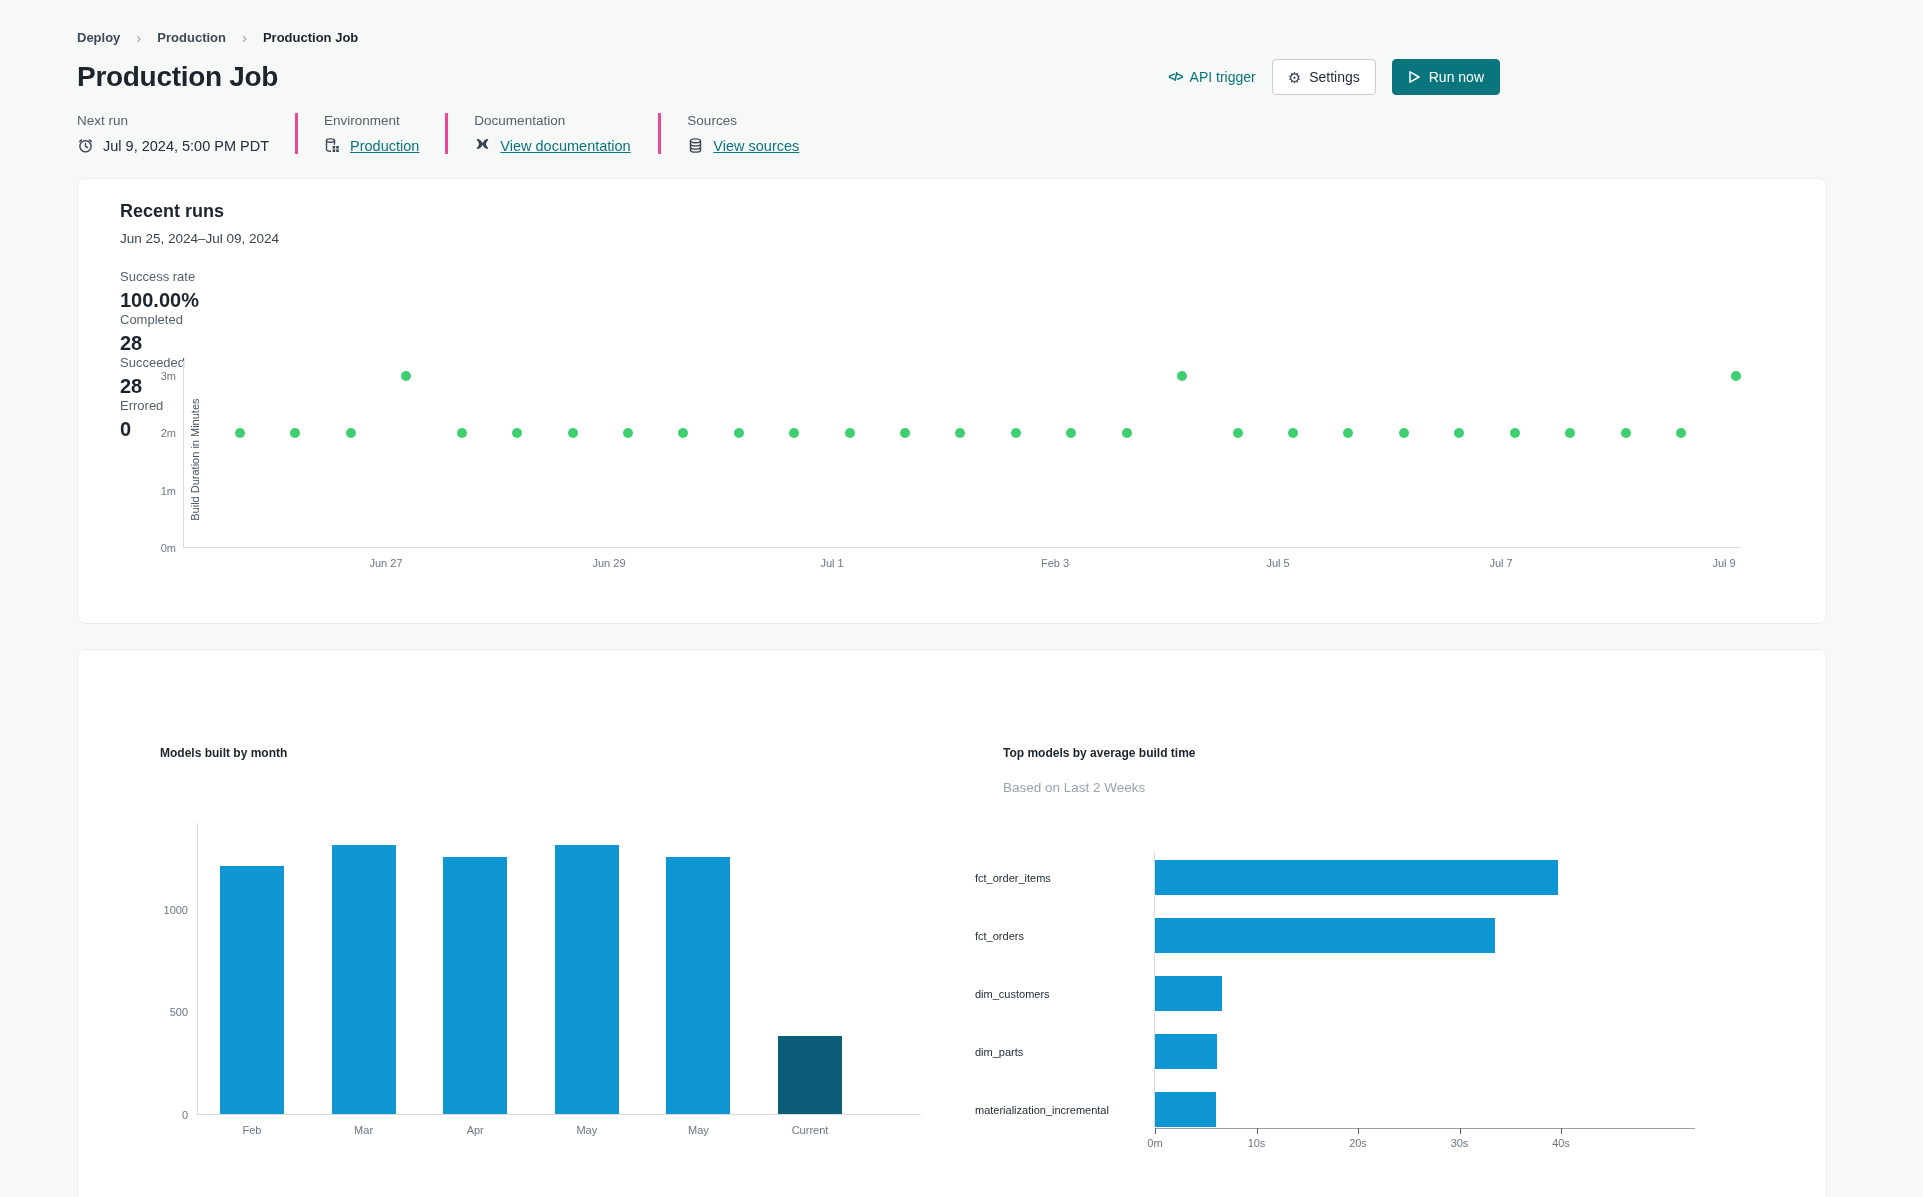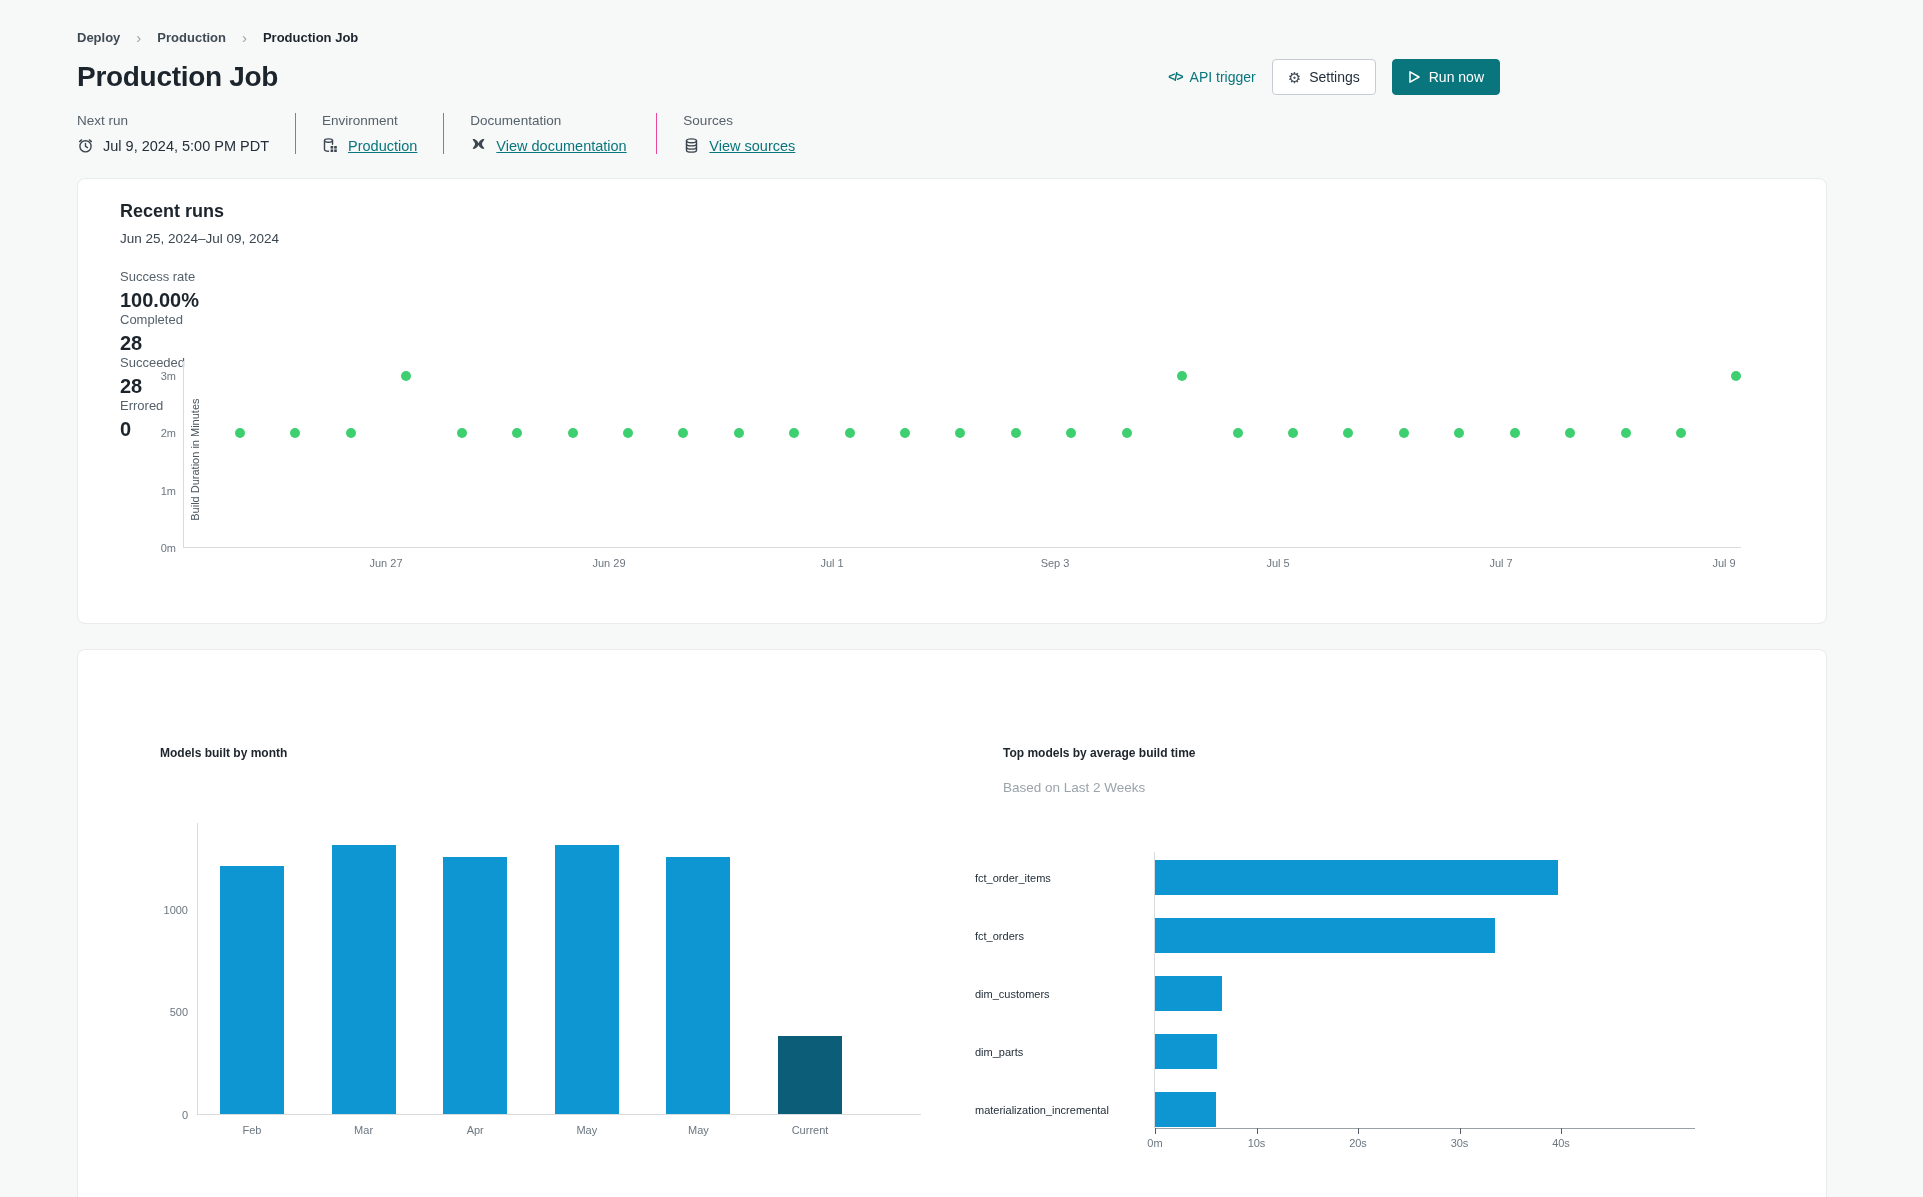--- a/index.html
+++ b/index.html
@@ -26,21 +26,21 @@
     font-size:14px; cursor:pointer; text-decoration:none; }
   .code-icon { font-size:12px; font-weight:700; letter-spacing:-1px; }
   .btn { display:flex; align-items:center; gap:8px; height:36px; padding:0 15px;
     border-radius:4px; font-size:14px; font-family:inherit; cursor:pointer; }
   .btn-secondary { background:#fff; border:1px solid #c6ccd1; color:#232f3a; }
   .btn-primary { background:#08767c; border:1px solid #08767c; color:#fff; }
   .gear-glyph { font-size:15px; line-height:1; color:#3c4650; }
 
   
   .info-row { display:flex; margin:18px 0 0 77px; }
-  .info-section { padding-right:26px; margin-right:26px; border-right:1px solid #ec4899; }
+  .info-section { padding-right:26px; margin-right:26px; border-right:3px solid #ec4899; }
   .info-section:last-child { border-right:none; }
   .info-label { font-size:13.5px; color:#55616b; margin-bottom:9px; }
   .info-value { display:flex; align-items:center; gap:9px; font-size:14.5px; color:#232f3a; }
   .info-value a, .teal-link { color:#08767c; text-decoration:underline; cursor:pointer; }
   .info-icon { display:inline-flex; width:17px; height:17px; }
   .info-section[data-name="info-next-run"] { min-width:210px; }
   .info-section[data-name="info-environment"] { min-width:120px; }
   .info-section[data-name="info-documentation"] { min-width:187px; }
 
   
@@ -214,21 +214,21 @@
     <div class="scatter-wrap" data-name="build-duration-chart" id="scatter-wrap">
       <div class="y-axis-title" data-name="scatter-y-axis-title" id="scatter-ylabel">Build Duration in Minutes</div>
       <div class="scatter-plot" data-name="scatter-plot-area" id="scatter-plot">
           <div class="axis-label y-tick" data-name="scatter-y-tick" style="left: -42px; top: 181px;">0m</div>
           <div class="axis-label y-tick" data-name="scatter-y-tick" style="left: -42px; top: 123.7px;">1m</div>
           <div class="axis-label y-tick" data-name="scatter-y-tick" style="left: -42px; top: 66.4px;">2m</div>
           <div class="axis-label y-tick" data-name="scatter-y-tick" style="left: -42px; top: 9.1px;">3m</div>
           <div class="axis-label x-tick" data-name="scatter-x-tick" style="left: 172px; top: 196px;">Jun 27</div>
           <div class="axis-label x-tick" data-name="scatter-x-tick" style="left: 395px; top: 196px;">Jun 29</div>
           <div class="axis-label x-tick" data-name="scatter-x-tick" style="left: 618px; top: 196px;">Jul 1</div>
-          <div class="axis-label x-tick" data-name="scatter-x-tick" style="left: 841px; top: 196px;">Sep 3</div>
+          <div class="axis-label x-tick" data-name="scatter-x-tick" style="left: 841px; top: 196px;">Feb 3</div>
           <div class="axis-label x-tick" data-name="scatter-x-tick" style="left: 1064px; top: 196px;">Jul 5</div>
           <div class="axis-label x-tick" data-name="scatter-x-tick" style="left: 1287px; top: 196px;">Jul 7</div>
           <div class="axis-label x-tick" data-name="scatter-x-tick" style="left: 1510px; top: 196px;">Jul 9</div>
           <div class="dot" data-name="run-data-point" style="background: rgb(62, 207, 112); left: 51px; top: 67.4px;"></div>
           <div class="dot" data-name="run-data-point" style="background: rgb(62, 207, 112); left: 106.42px; top: 67.4px;"></div>
           <div class="dot" data-name="run-data-point" style="background: rgb(62, 207, 112); left: 161.84px; top: 67.4px;"></div>
           <div class="dot" data-name="run-data-point" style="background: rgb(62, 207, 112); left: 217.26px; top: 10.1px;"></div>
           <div class="dot" data-name="run-data-point" style="background: rgb(62, 207, 112); left: 272.68px; top: 67.4px;"></div>
           <div class="dot" data-name="run-data-point" style="background: rgb(62, 207, 112); left: 328.1px; top: 67.4px;"></div>
           <div class="dot" data-name="run-data-point" style="background: rgb(62, 207, 112); left: 383.52px; top: 67.4px;"></div>

